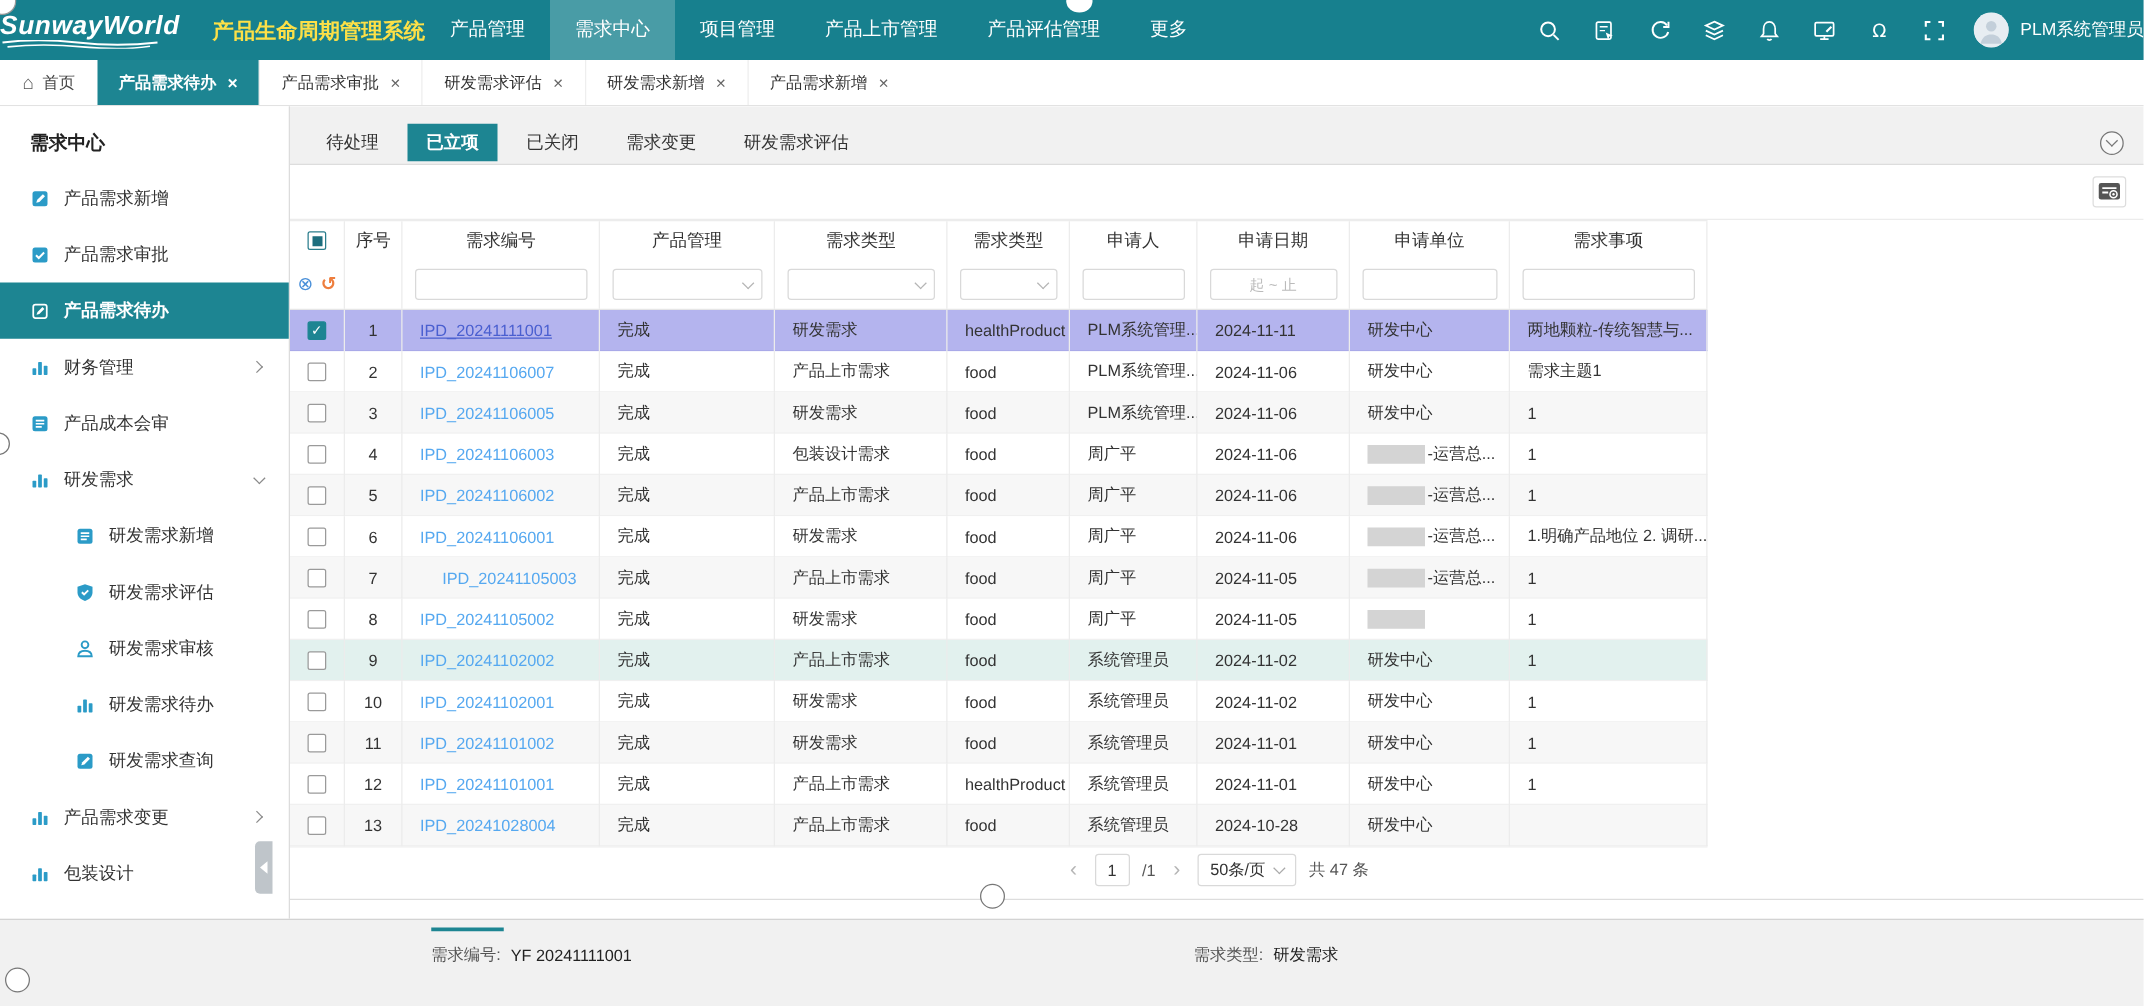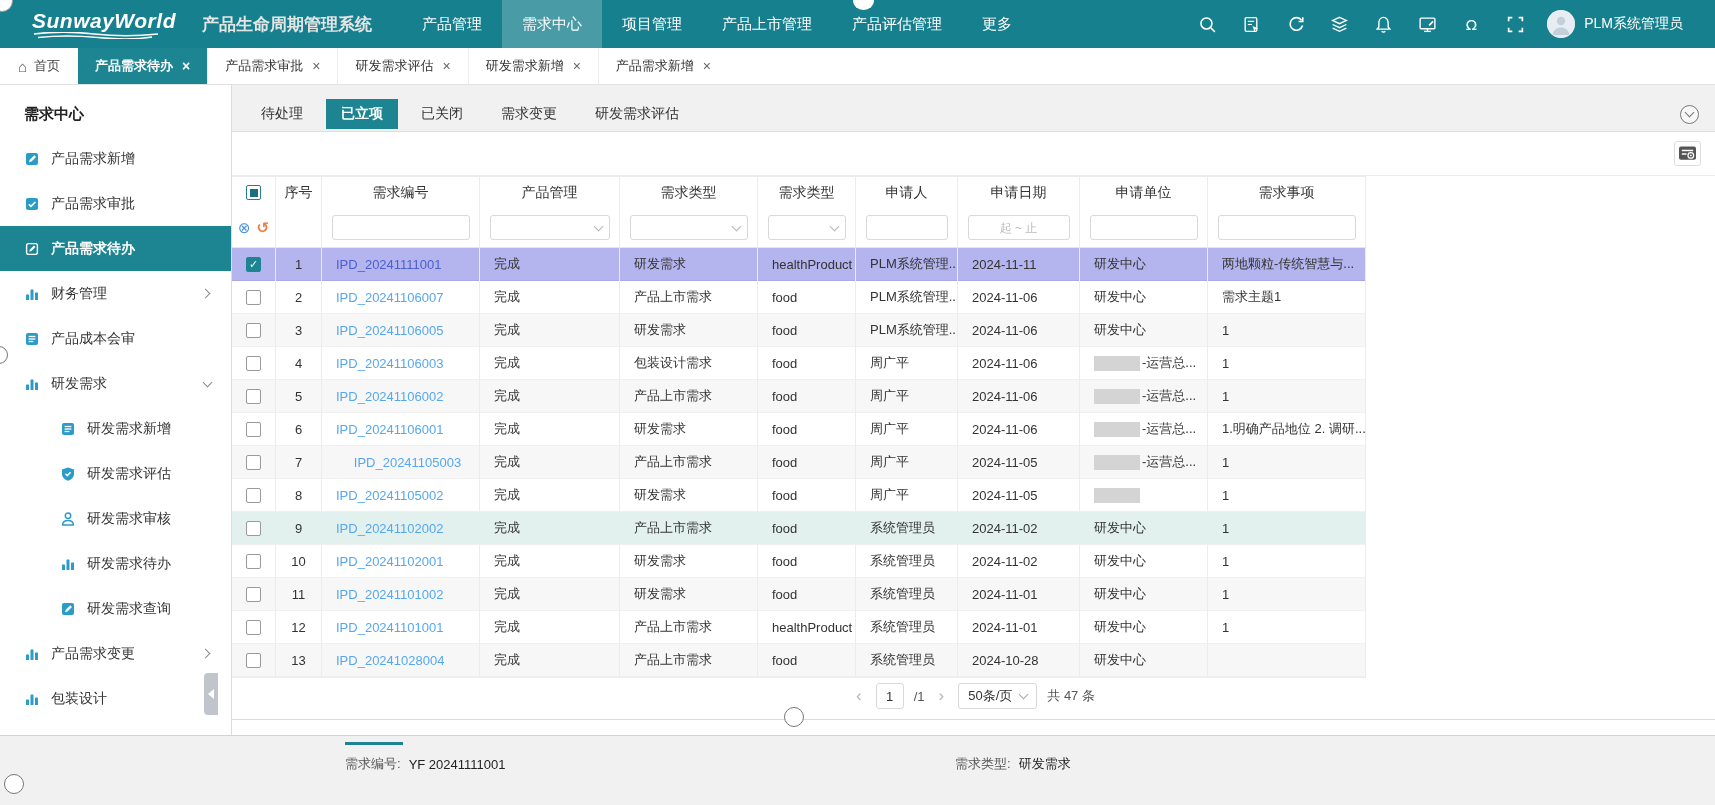--- a/index.html
+++ b/index.html
@@ -1,24 +1,24 @@
 <!DOCTYPE html>
 <html><head>
 <meta charset="utf-8">
 <style>
   * { margin:0; padding:0; box-sizing:border-box; }
   html,body { width:1715px; height:805px; overflow:hidden; background:#fff;
     font-family:"Liberation Sans","DejaVu Sans",sans-serif; font-size:13px; color:#333; }
 
   
-  .navbar { height:48px; background:#17808e; display:flex; align-items:center; padding:0 32px; position:relative; }
+  .navbar { height:48px; background:#17808e; display:flex; align-items:center; padding:0 0; position:relative; }
   .logo { display:flex; flex-direction:column; justify-content:center; margin-right:26px; }
   .logo-text { color:#fff; font-size:21px; font-weight:bold; font-style:italic; letter-spacing:.5px; line-height:22px; }
   .logo-wave { width:134px; height:7px; }
-  .sys-title { color:#e5e5e5; font-size:17px; font-weight:bold; margin-right:30px; white-space:nowrap; }
+  .sys-title { color:#fde047; font-size:17px; font-weight:bold; white-space:nowrap; }
   .nav-menu { display:flex; height:48px; }
   .nav-item { color:#fff; font-size:15px; line-height:48px; padding:0 20px; white-space:nowrap; cursor:pointer; }
   .nav-item.active { background:rgba(255,255,255,.22); }
   .nav-icons { display:flex; align-items:center; gap:25px; margin-left:auto; margin-right:22px; }
   .nav-ico { width:19px; height:19px; display:inline-block; cursor:pointer; }
   .nav-ico svg { width:19px; height:19px; display:block; }
   .nav-user { display:flex; align-items:center; gap:9px; color:#fff; font-size:14px; white-space:nowrap; cursor:pointer; }
   .avatar { width:28px; height:28px; border-radius:50%; background:#e7edf2; display:inline-flex; align-items:center; justify-content:center; overflow:hidden; }
   .avatar svg { width:28px; height:28px; }
 
@@ -69,21 +69,21 @@
   .th { display:flex; align-items:center; justify-content:center; font-size:14px; color:#333; }
   .tr.filter { height:40px; border-bottom:1px solid #e6e6e6; }
   .tf { display:flex; align-items:center; justify-content:center; position:relative; }
   .tr.body { height:33px; align-items:center; border-bottom:1px solid #f0f0f0; background:#fff; }
   .tr.body.stripe { background:#f7f7f7; }
   .tr.body.sel { background:#b4b4ee; border-bottom:1px solid #a9a9e8; }
   .tr.body.hov { background:#e2f1ee; }
   .td { font-size:13px; color:#333; padding-left:14px; display:flex; align-items:center; height:33px; }
   .td.center { justify-content:center; padding-left:0; }
   .link { color:#55a8f0; cursor:pointer; }
-  .tr.sel .link { color:#4a5fd0; }
+  .tr.sel .link { color:#4a5fd0;text-decoration:underline; }
   .redact { display:inline-block; width:46px; height:15px; background:#d4d4d4; margin-right:2px; flex:none; }
 
   .cb { width:15px; height:15px; border:1px solid #9a9a9a; border-radius:2px; background:#fff; display:inline-flex; align-items:center; justify-content:center; cursor:pointer; flex:none; }
   .cb.checked { background:#1d8592; border-color:#1d8592; color:#fff; font-size:11px; }
   .cb.checked::after { content:"✓"; }
   .cb.ind { border:1.5px solid #2a7d8c; }
   .cb.ind::after { content:""; width:8px; height:8px; background:#1d6e7e; }
 
   .f-in { border:1px solid #d9d9d9; border-radius:3px; height:25px; background:#fff; font-size:12px; color:#333; padding:0 6px; outline:none; width:100%; font-family:inherit; }
   .f-in::placeholder { color:#bbb; }

